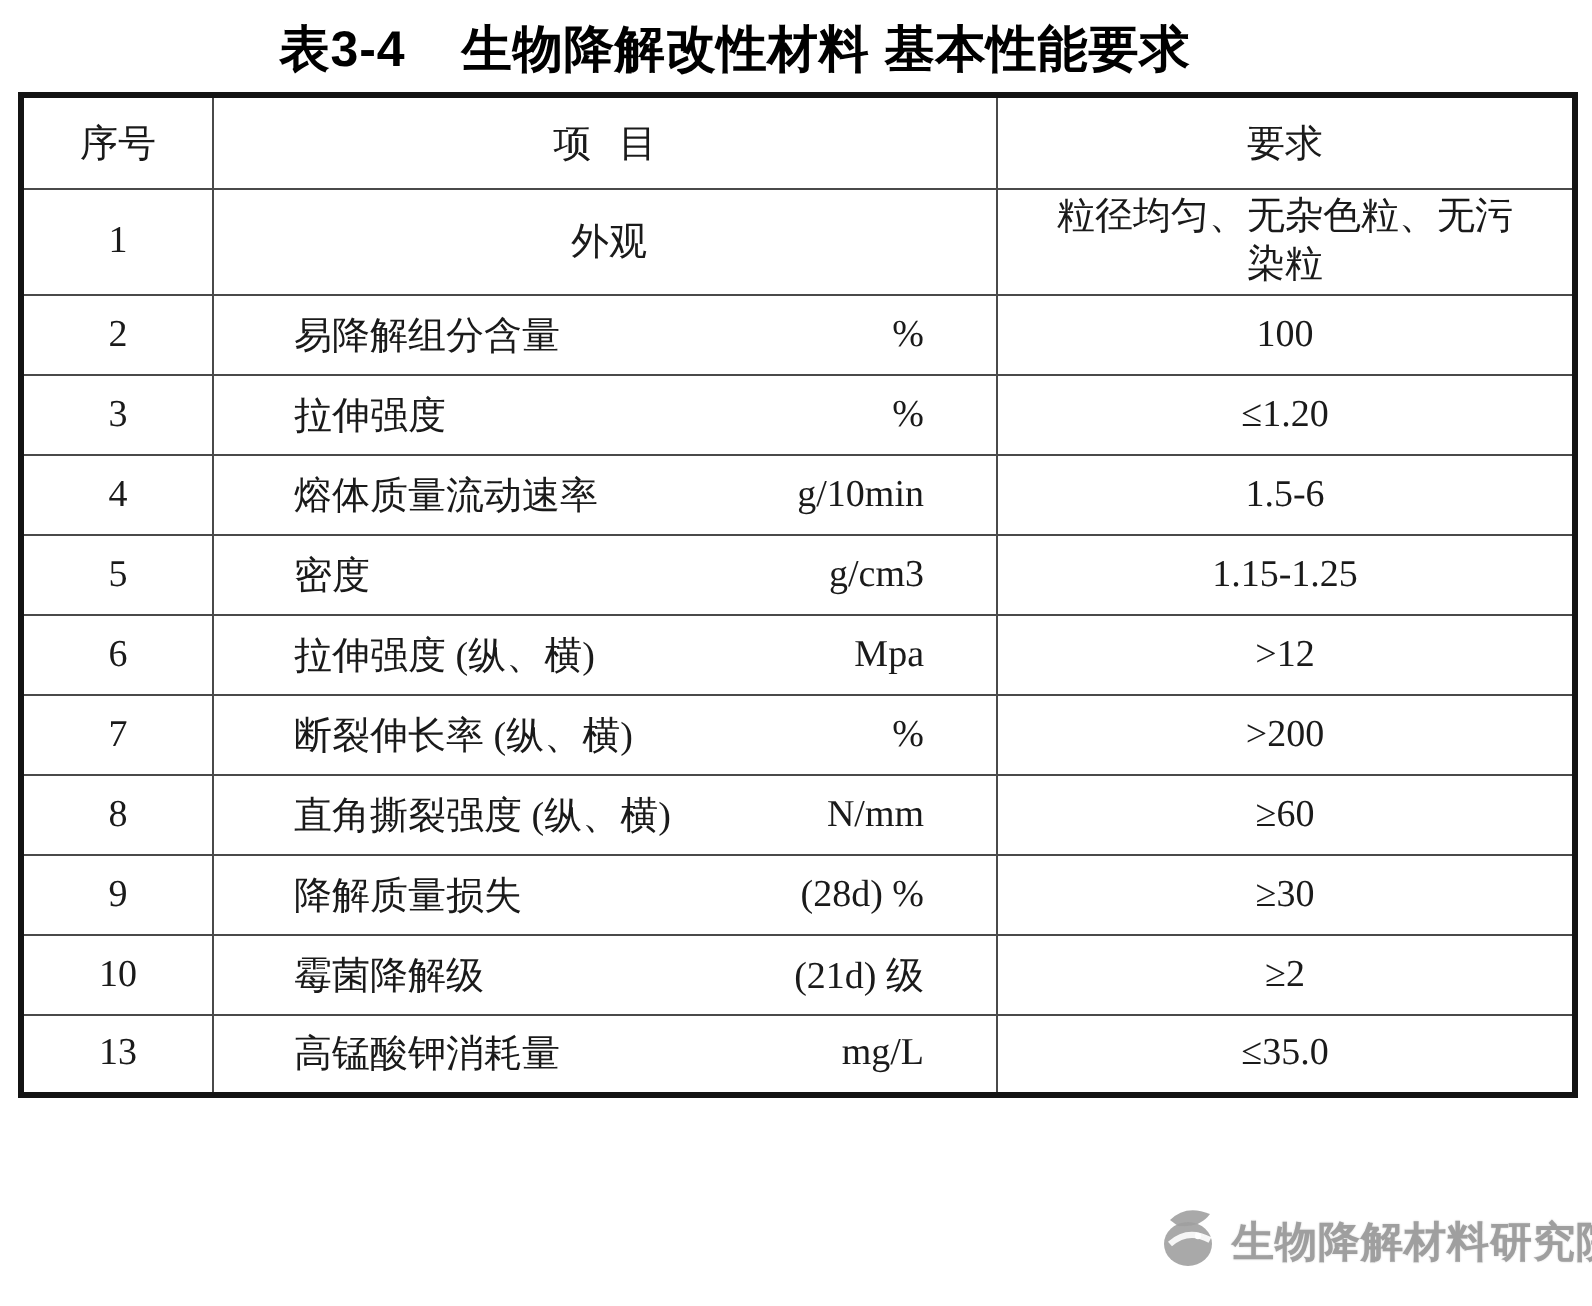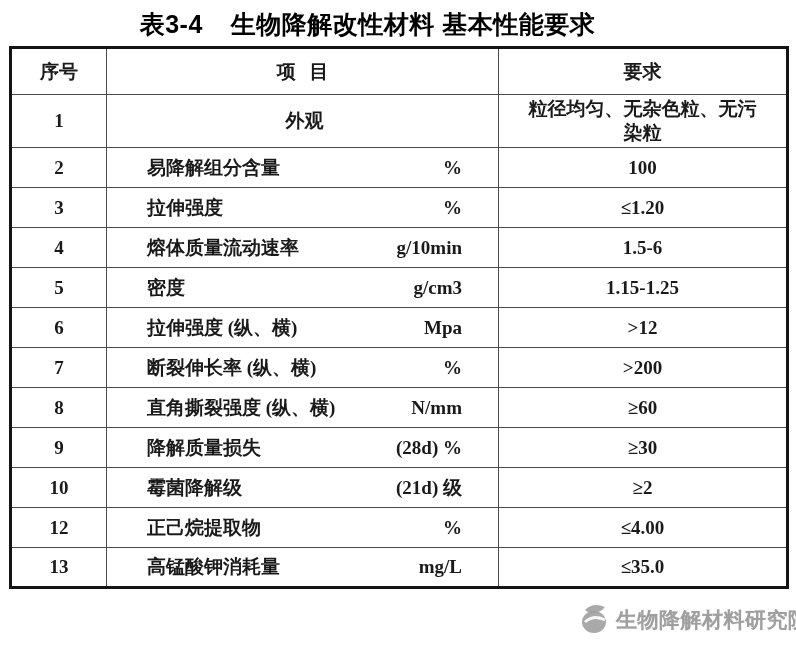--- a/index.html
+++ b/index.html
@@ -39,21 +39,21 @@
     table-layout: fixed;
     border: 3px solid #141414;
     font-size: 19px;
   }
   .spec-table col.c1 { width: 96px; }
   .spec-table col.c2 { width: 392px; }
   .spec-table col.c3 { width: 289px; }
   .spec-table th, .spec-table td {
     border: 1px solid #4a4a4a;
     vertical-align: middle;
-    font-weight: bold;
+    font-weight: normal;
   }
   .spec-table thead tr { height: 47px; }
   .spec-table tbody tr { height: 40px; }
   .spec-table tbody tr:first-child { height: 53px; }
   .cell-no, th.h-no { text-align: center; }
   th.h-item { text-align: center; word-spacing: 9px; margin-left: 20px; }
   th.h-req { text-align: center; }
   .cell-item {
     padding: 0 36px 0 40px;
   }
@@ -218,30 +218,20 @@
       <td class="cell-item">
         <span class="item-inner">
           <span class="item-name">霉菌降解级</span>
           <span class="item-unit">(21d) 级</span>
         </span>
       </td>
       <td class="cell-req">≥2</td>
     </tr>
 
 
-    <tr>
-      <td class="cell-no">12</td>
-      <td class="cell-item">
-        <span class="item-inner">
-          <span class="item-name">正己烷提取物</span>
-          <span class="item-unit">%</span>
-        </span>
-      </td>
-      <td class="cell-req">≤4.00</td>
-    </tr>
 
     <tr>
       <td class="cell-no">13</td>
       <td class="cell-item">
         <span class="item-inner">
           <span class="item-name">高锰酸钾消耗量</span>
           <span class="item-unit">mg/L</span>
         </span>
       </td>
       <td class="cell-req">≤35.0</td>

